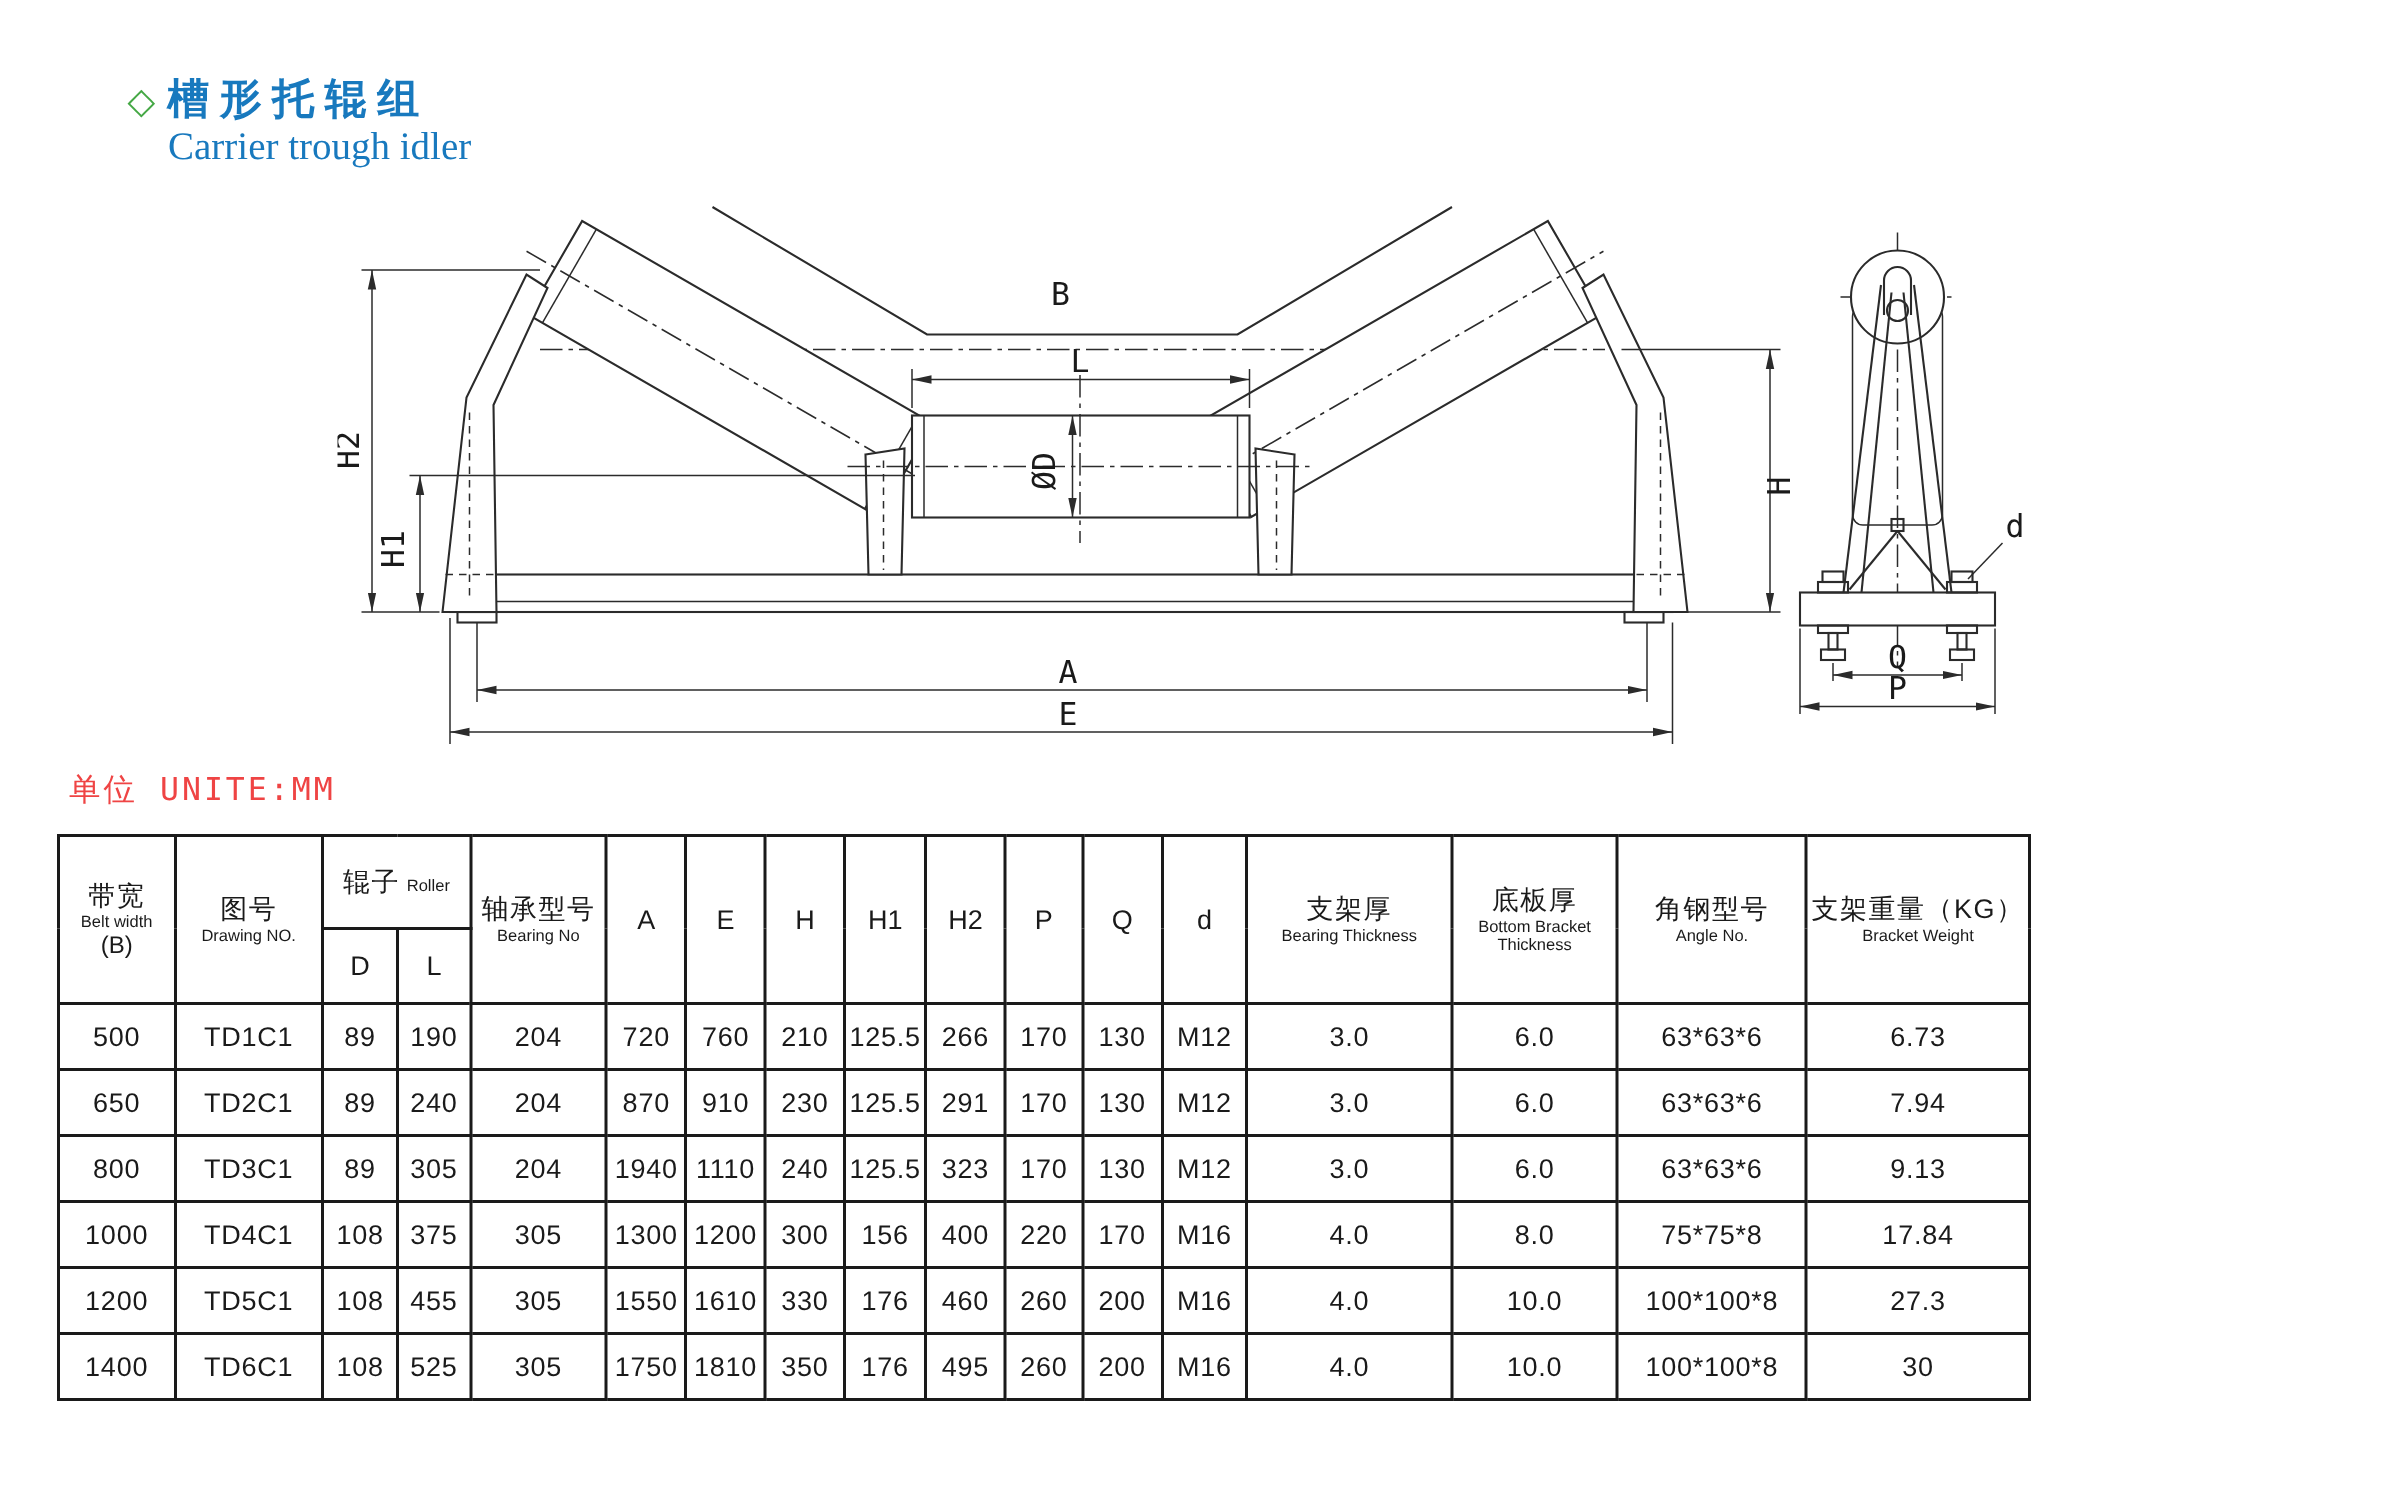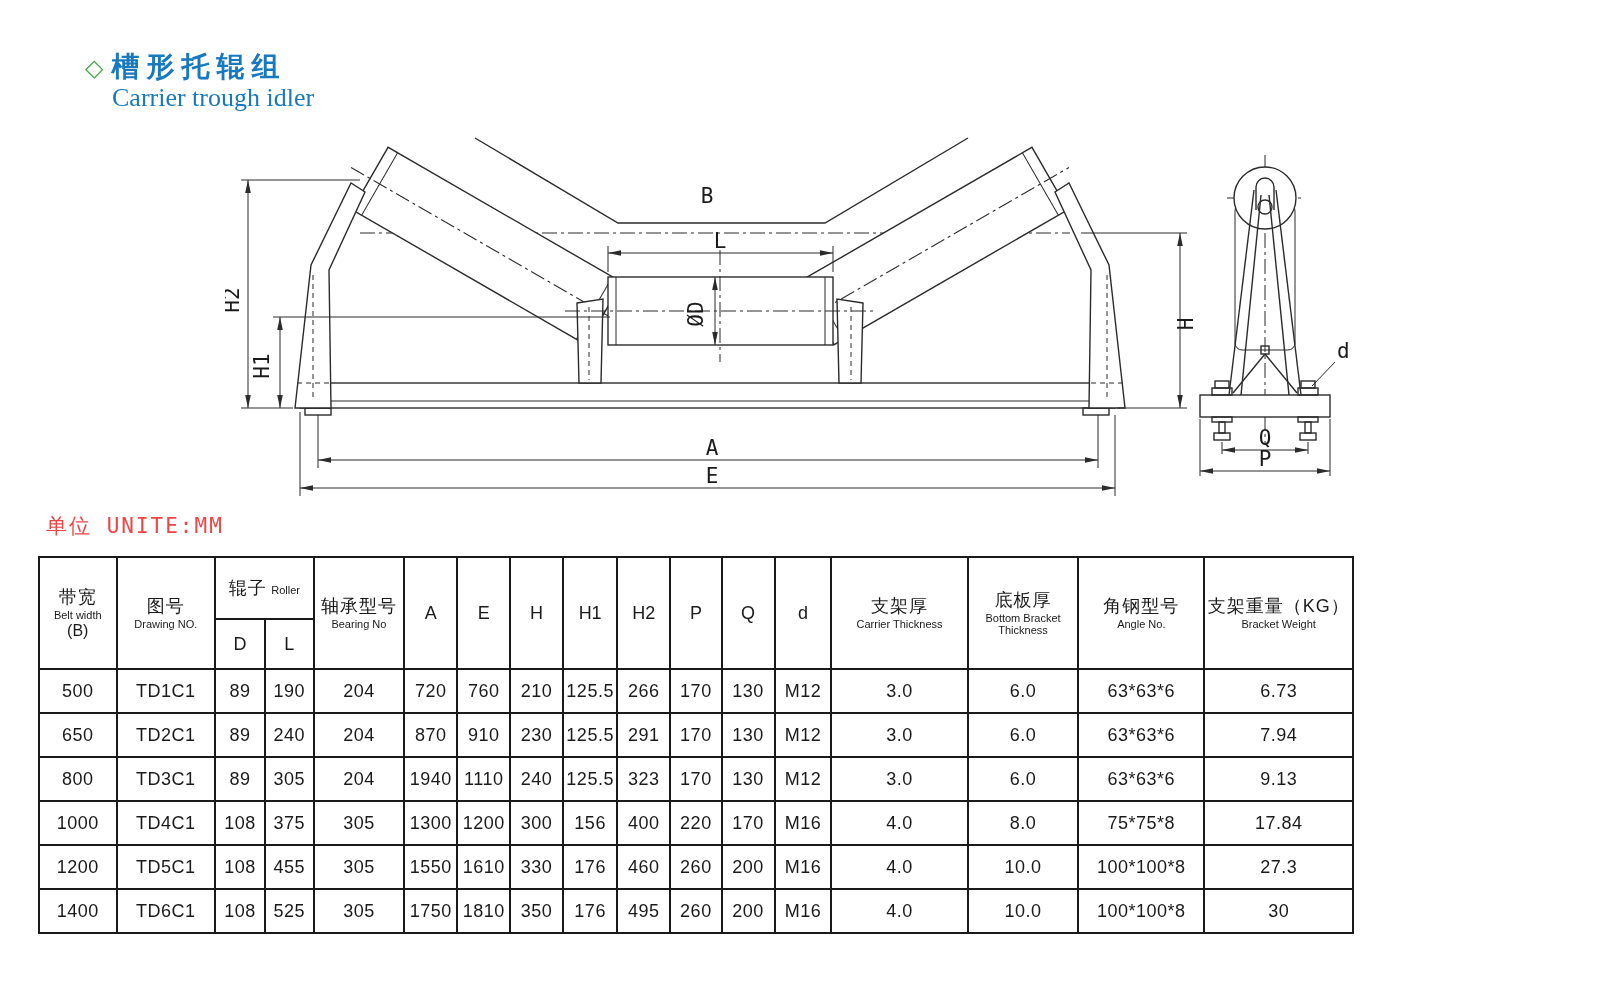--- a/index.html
+++ b/index.html
@@ -227,21 +227,21 @@
         <th rowspan="2" class="dimhead">A</th>
         <th rowspan="2" class="dimhead">E</th>
         <th rowspan="2" class="dimhead">H</th>
         <th rowspan="2" class="dimhead">H1</th>
         <th rowspan="2" class="dimhead">H2</th>
         <th rowspan="2" class="dimhead">P</th>
         <th rowspan="2" class="dimhead">Q</th>
         <th rowspan="2" class="dimhead">d</th>
         <th rowspan="2">
           <div class="hzh">支架厚</div>
-          <div class="hen">Carrier Thickness</div>
+          <div class="hen">Bearing Thickness</div>
         </th>
         <th rowspan="2">
           <div class="hzh">底板厚</div>
           <div class="hen">Bottom Bracket Thickness</div>
         </th>
         <th rowspan="2">
           <div class="hzh">角钢型号</div>
           <div class="hen">Angle No.</div>
         </th>
         <th rowspan="2">

